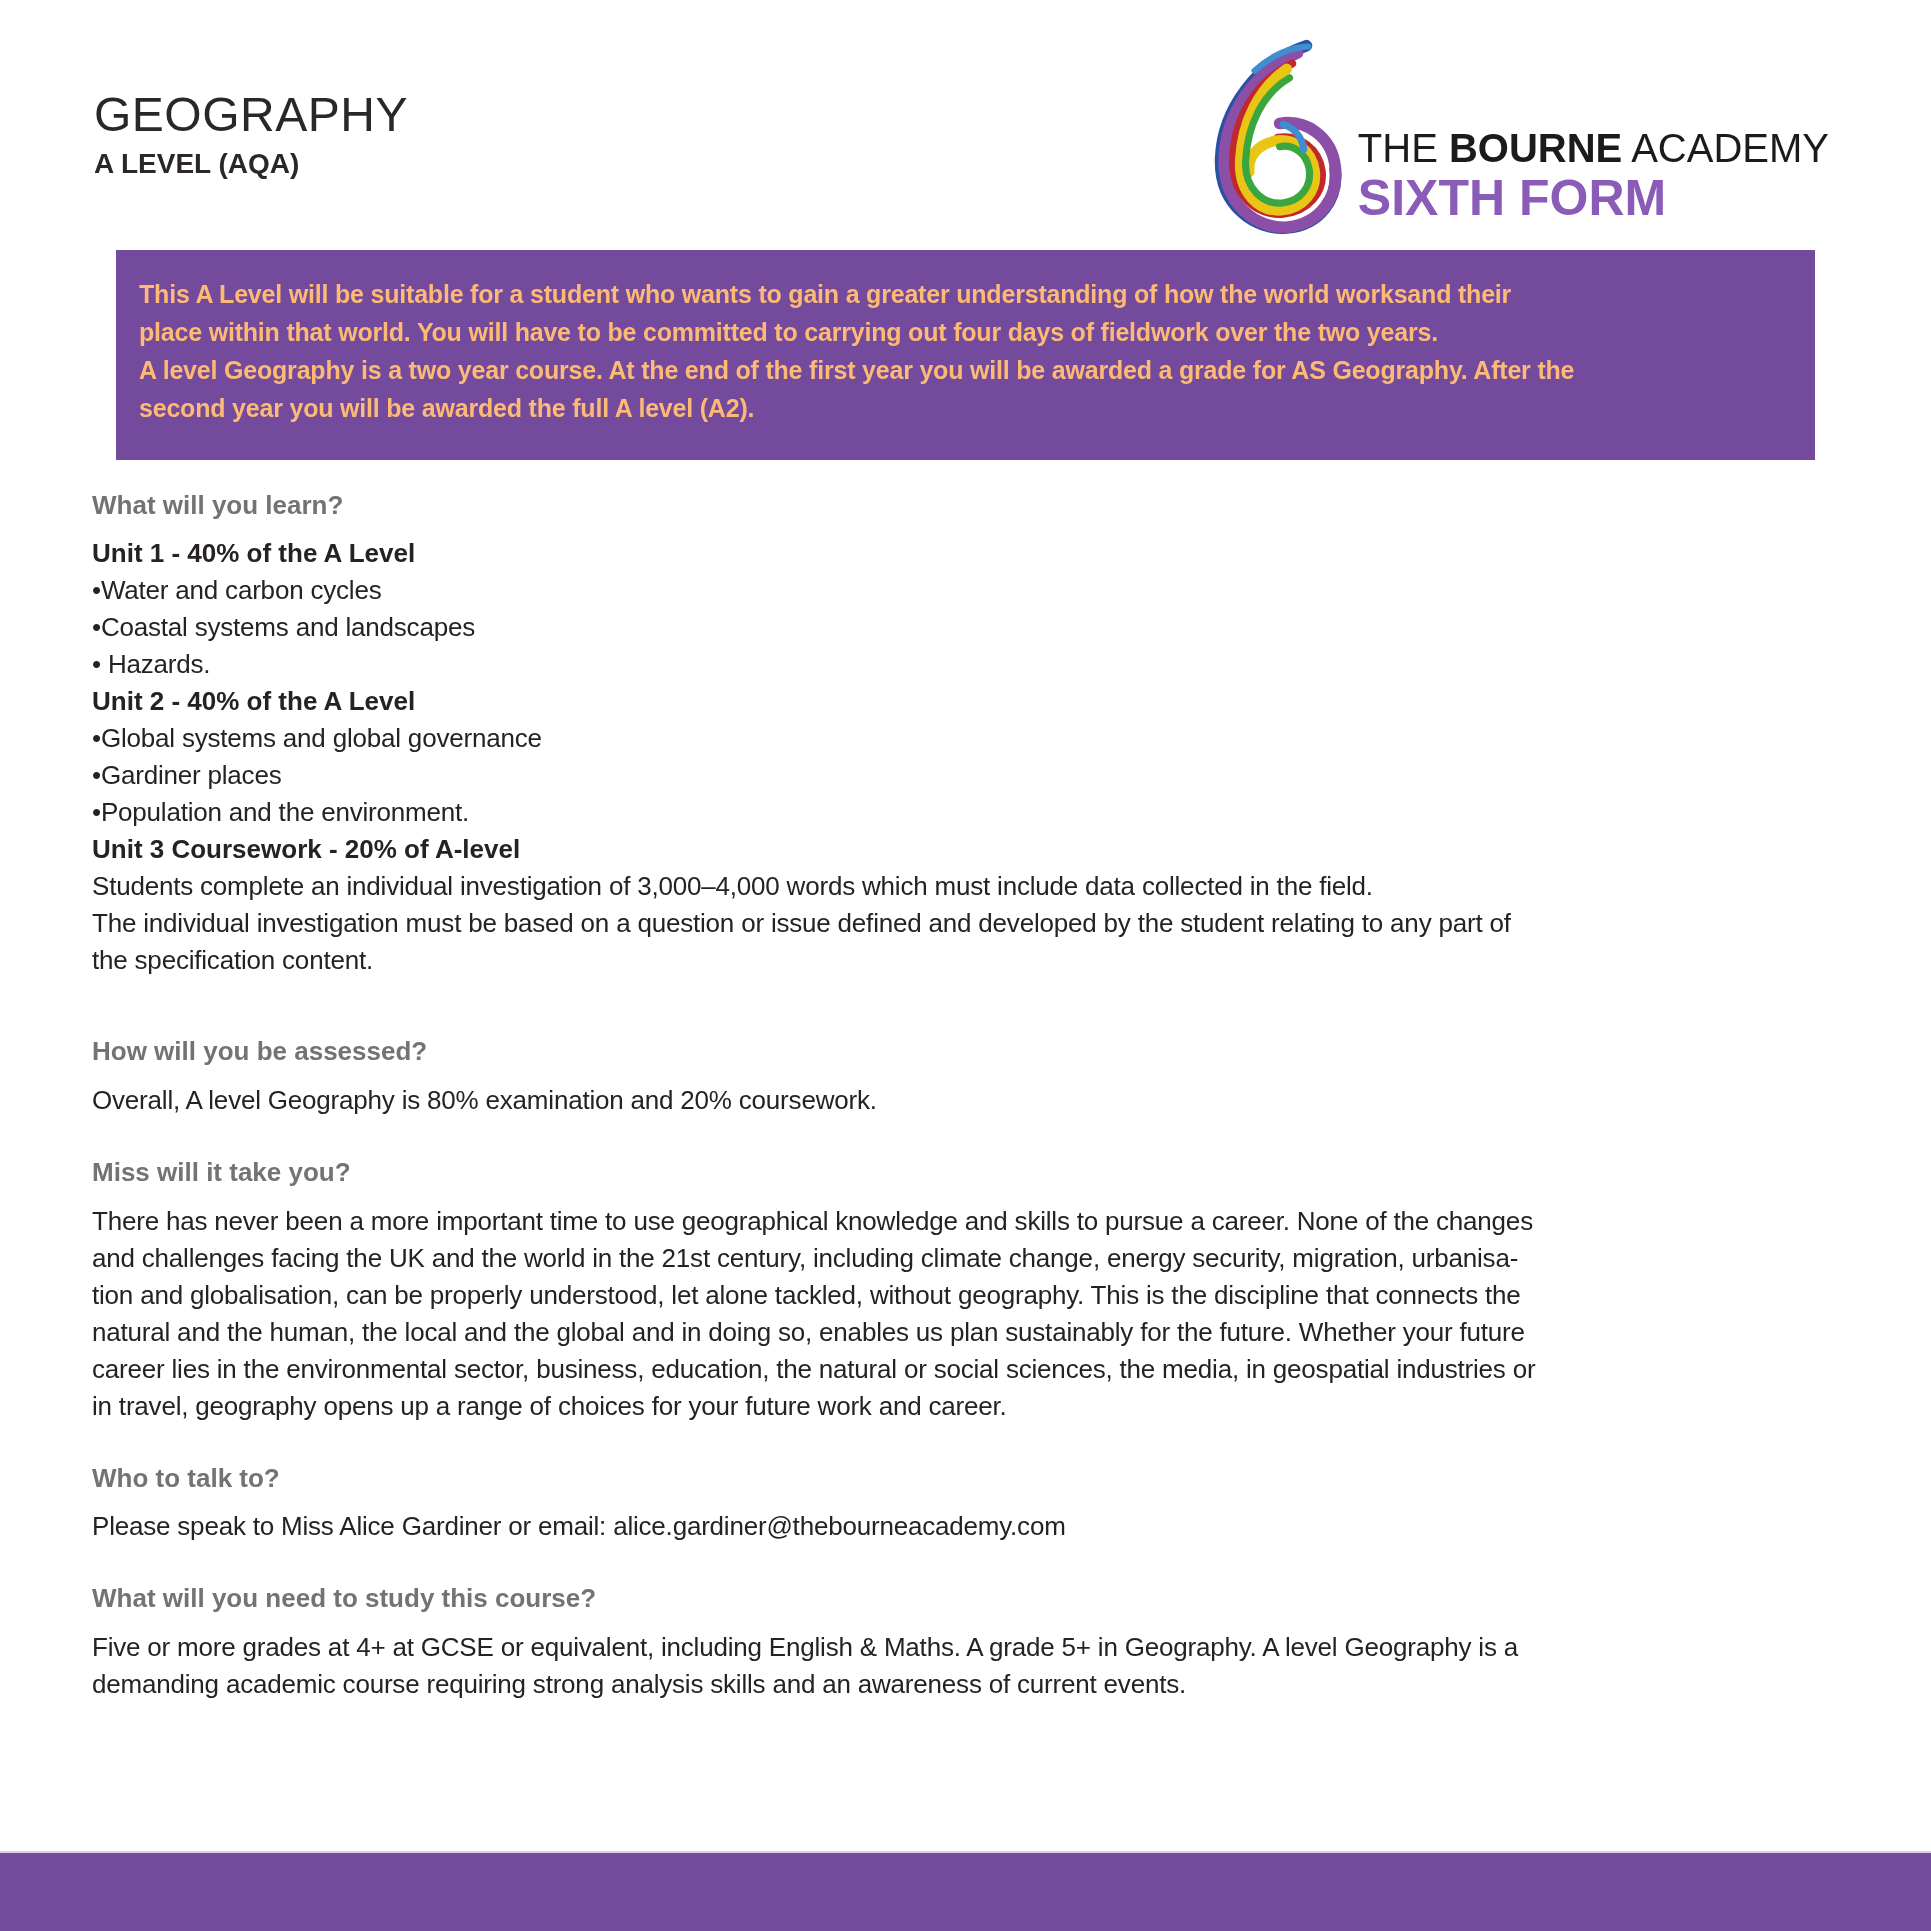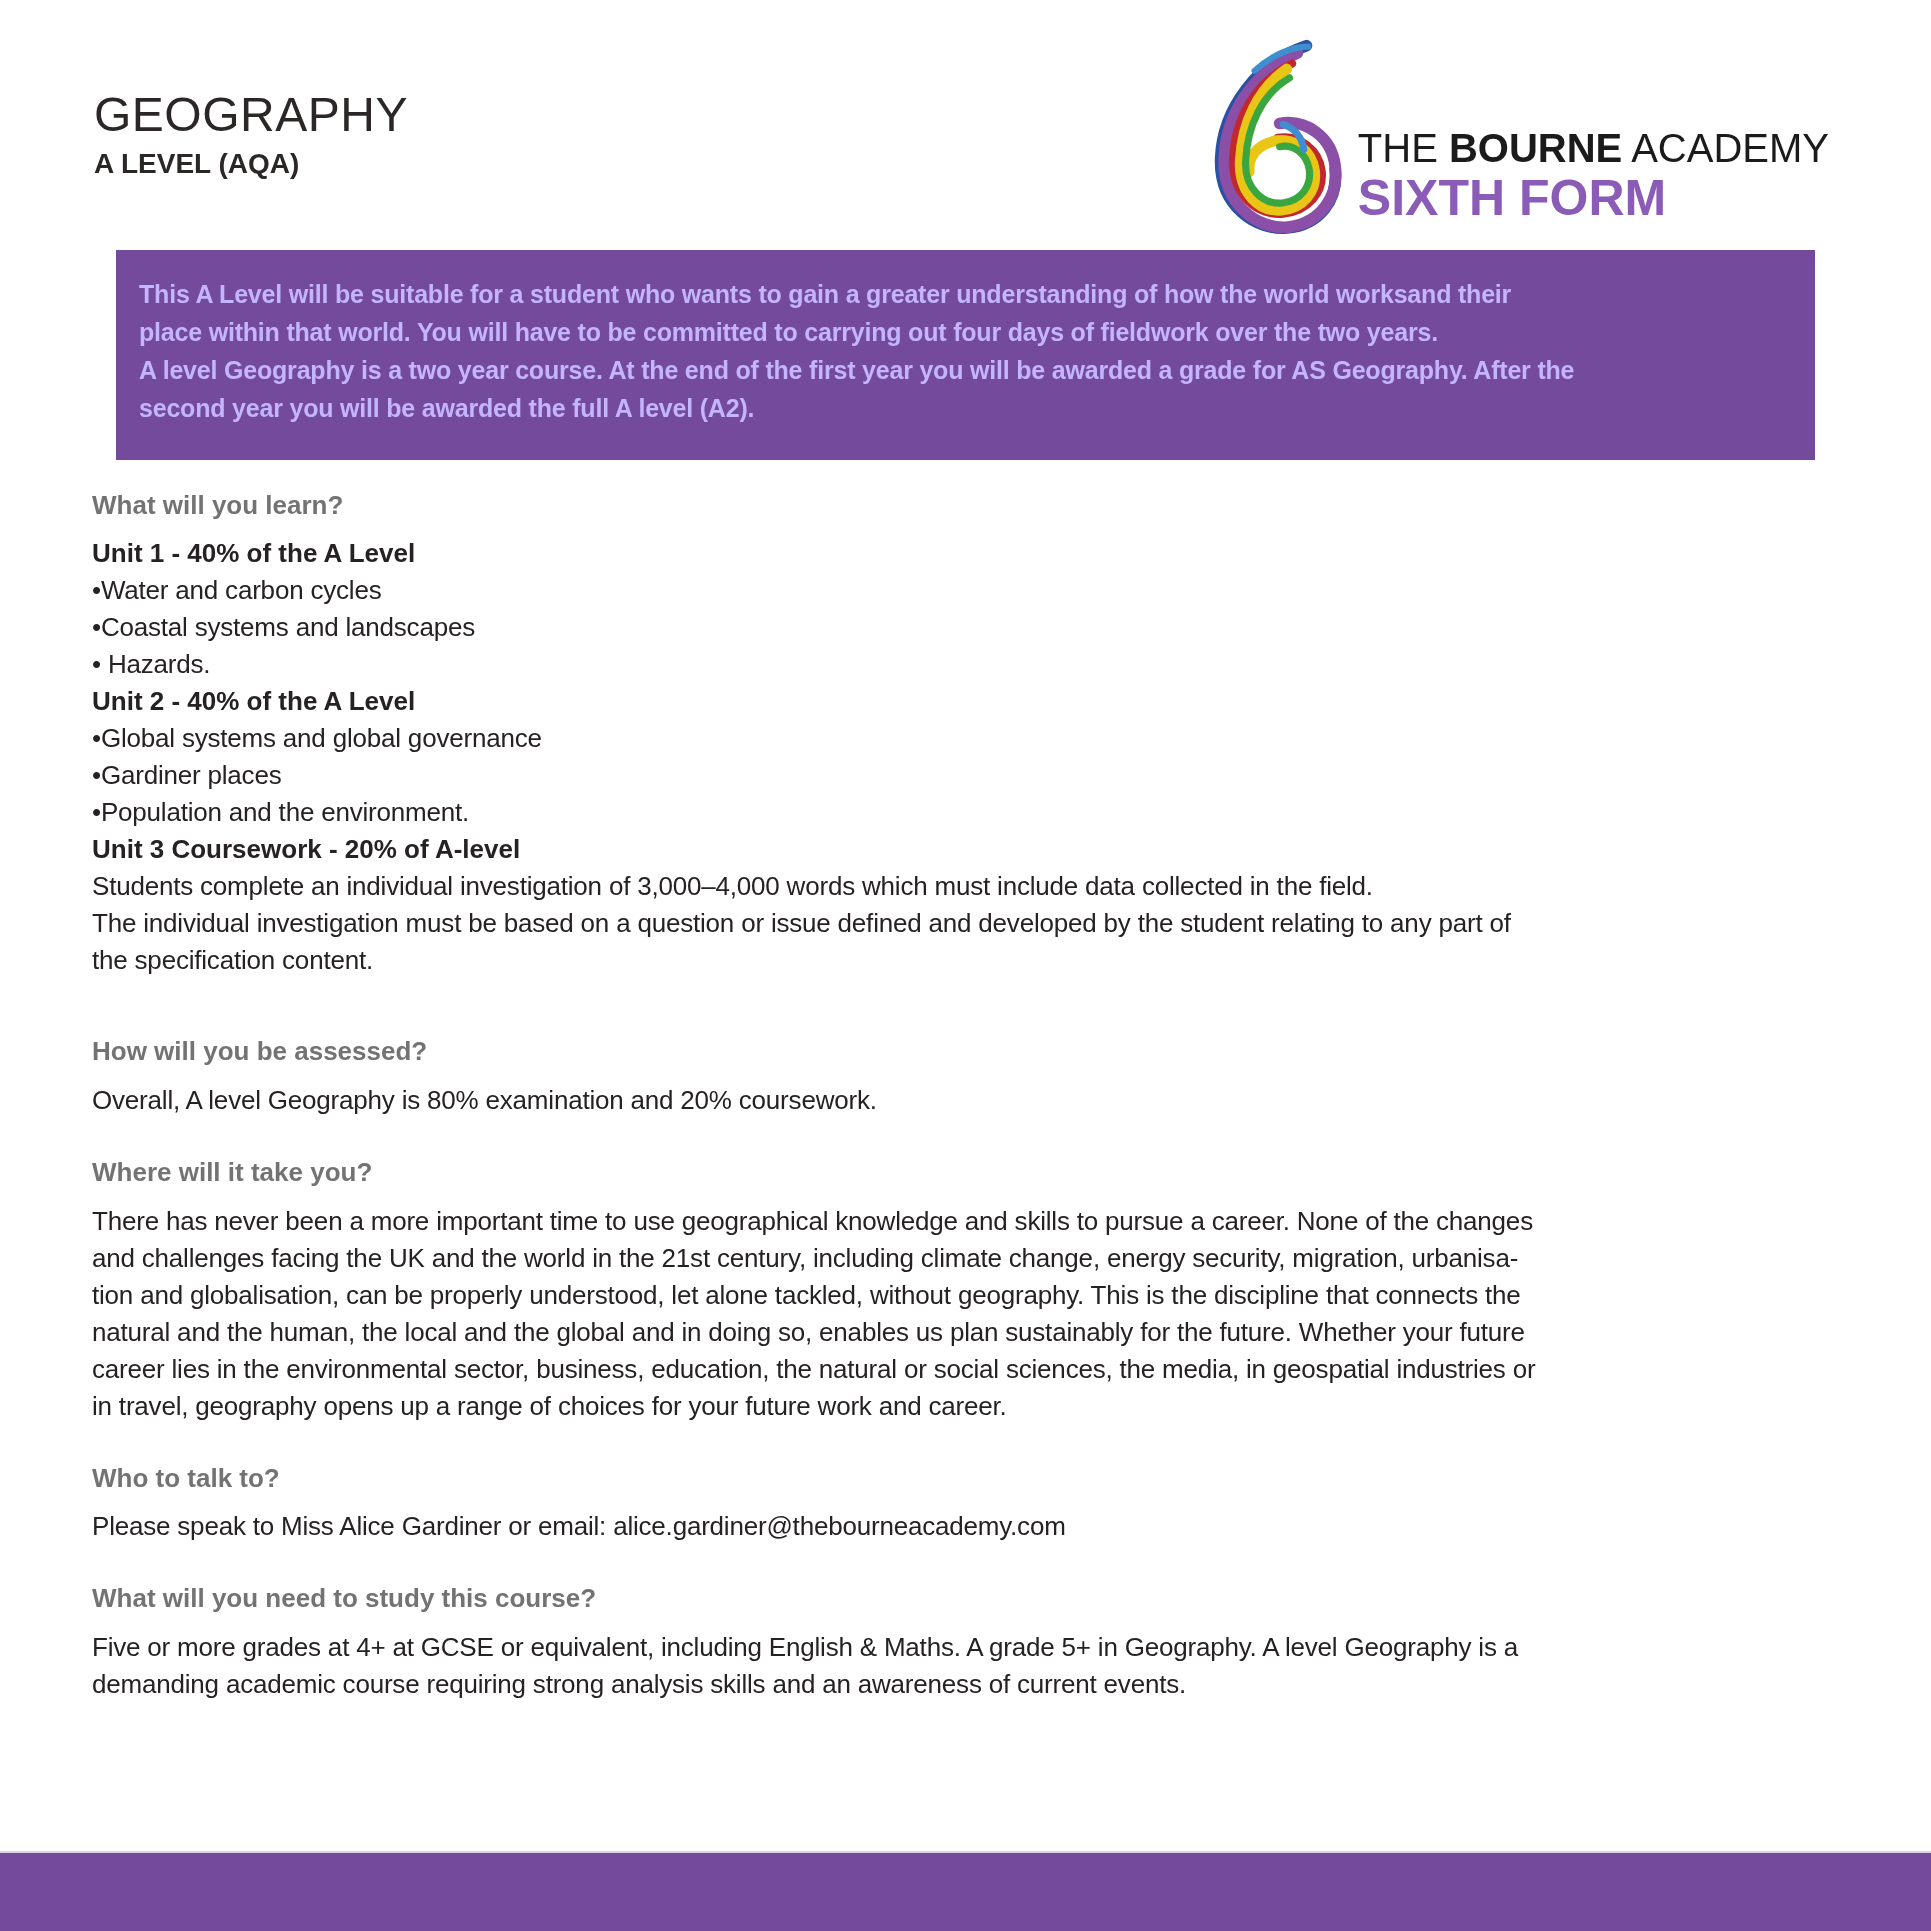--- a/index.html
+++ b/index.html
@@ -14,21 +14,21 @@
   
   .logo { position:absolute; top:33px; right:102px; display:flex; align-items:flex-end; gap:13.5px; }
   .logo svg { display:block; }
   .logo-text { padding-bottom:15.4px; }
   .logo-line1 { font-size:40px; color:#1b1b1b; line-height:1.15; white-space:nowrap; }
   .logo-line1 .b { font-weight:bold; }
   .logo-line2 { font-size:50px; font-weight:bold; color:#8a5cb8; line-height:1.0; margin-top:1.9px; white-space:nowrap; }
 
   
   .banner { margin:70px 0 0 116px; width:1699px; background:#744b9c; padding:25px 23px 33px 23px; }
-  .banner-line { color:#c4b5fd; font-weight:bold; font-size:25px; line-height:38px; letter-spacing:-0.2px; white-space:nowrap; }
+  .banner-line { color:#fdba74; font-weight:bold; font-size:25px; line-height:38px; letter-spacing:-0.2px; white-space:nowrap; }
 
   
   .content { margin:0 92px; }
   .h2 { font-size:26px; font-weight:bold; line-height:37px; margin:35px 0 11.6px 0; color:#737373; white-space:nowrap; }
   .h2.first { margin-top:27px; }
   .h2.gap-lg { margin-top:54px; }
   .unit-title { font-size:26px; font-weight:bold; line-height:37px; white-space:nowrap; }
   .line { font-size:26px; line-height:37px; letter-spacing:-0.2px; white-space:nowrap; }
 
   
@@ -84,21 +84,21 @@
   <div class="line">•Population and the environment.</div>
 
   <div class="unit-title">Unit 3 Coursework - 20% of A-level</div>
   <div class="line">Students complete an individual investigation of 3,000–4,000 words which must include data collected in the field.</div>
   <div class="line">The individual investigation must be based on a question or issue defined and developed by the student relating to any part of</div>
   <div class="line">the specification content.</div>
 
   <div class="h2 gap-lg">How will you be assessed?</div>
   <div class="line">Overall, A level Geography is 80% examination and 20% coursework.</div>
 
-  <div class="h2">Where will it take you?</div>
+  <div class="h2">Miss will it take you?</div>
   <div class="line">There has never been a more important time to use geographical knowledge and skills to pursue a career. None of the changes</div>
   <div class="line">and challenges facing the UK and the world in the 21st century, including climate change, energy security, migration, urbanisa-</div>
   <div class="line">tion and globalisation, can be properly understood, let alone tackled, without geography. This is the discipline that connects the</div>
   <div class="line">natural and the human, the local and the global and in doing so, enables us plan sustainably for the future. Whether your future</div>
   <div class="line">career lies in the environmental sector, business, education, the natural or social sciences, the media, in geospatial industries or</div>
   <div class="line">in travel, geography opens up a range of choices for your future work and career.</div>
 
   <div class="h2">Who to talk to?</div>
   <div class="line">Please speak to Miss Alice Gardiner or email: alice.gardiner@thebourneacademy.com</div>
 

